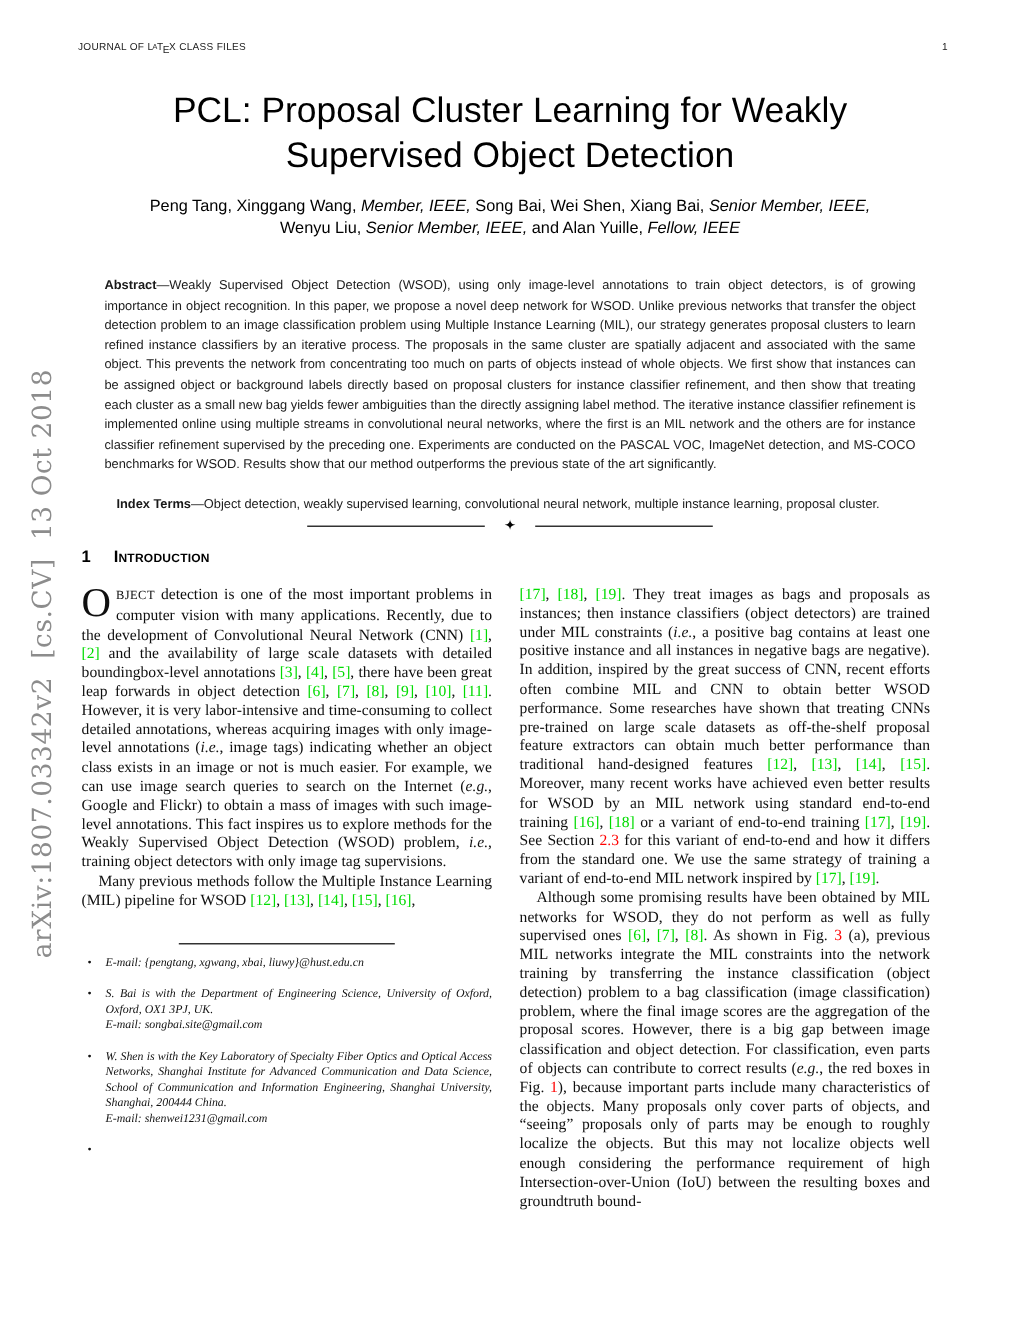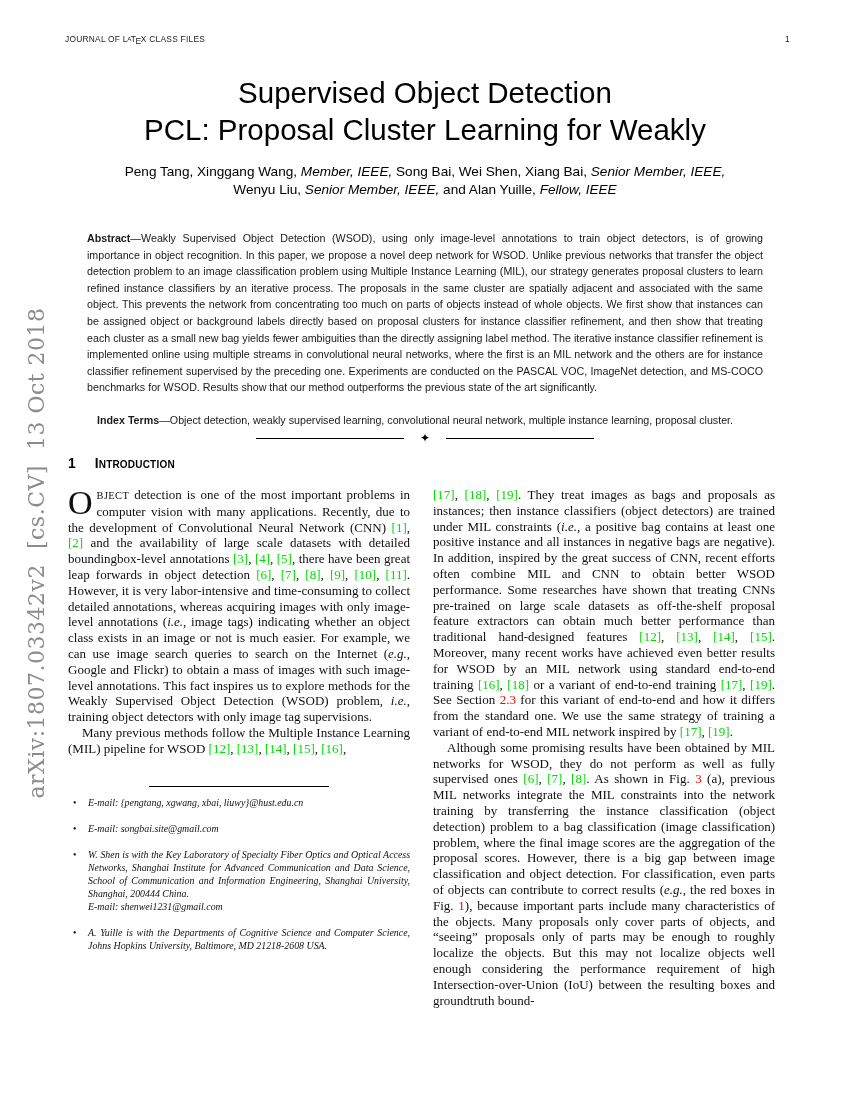--- a/index.html
+++ b/index.html
@@ -104,22 +104,22 @@
 <div class="page">
 
   <div class="arxiv-strip">arXiv:1807.03342v2  [cs.CV]  13 Oct 2018</div>
 
   <div class="running-header">
     <span><span>JOURNAL OF L</span><span class="seg-lxa">A</span><span>T</span><span class="seg-lxe">E</span><span>X CLASS FILES</span></span>
     <span>1</span>
   </div>
 
   <h1 class="title">
+    <span class="title-line">PCL: Proposal Cluster Learning for Weakly</span>
     <span class="title-line">Supervised Object Detection</span>
-    <span class="title-line">PCL: Proposal Cluster Learning for Weakly</span>
   </h1>
 
   <div class="authors">
     <div><span>Peng Tang, Xinggang Wang, </span><span class="seg-i">Member, IEEE,</span><span> Song Bai, Wei Shen, Xiang Bai, </span><span class="seg-i">Senior Member, IEEE,</span></div>
     <div><span>Wenyu Liu, </span><span class="seg-i">Senior Member, IEEE,</span><span> and Alan Yuille, </span><span class="seg-i">Fellow, IEEE</span></div>
   </div>
 
   <div class="front-matter">
     <p class="abstract"><span class="seg-b">Abstract</span><span>—Weakly Supervised Object Detection (WSOD), using only image-level annotations to train object detectors, is of growing importance in object recognition. In this paper, we propose a novel deep network for WSOD. Unlike previous networks that transfer the object detection problem to an image classification problem using Multiple Instance Learning (MIL), our strategy generates proposal clusters to learn refined instance classifiers by an iterative process. The proposals in the same cluster are spatially adjacent and associated with the same object. This prevents the network from concentrating too much on parts of objects instead of whole objects. We first show that instances can be assigned object or background labels directly based on proposal clusters for instance classifier refinement, and then show that treating each cluster as a small new bag yields fewer ambiguities than the directly assigning label method. The iterative instance classifier refinement is implemented online using multiple streams in convolutional neural networks, where the first is an MIL network and the others are for instance classifier refinement supervised by the preceding one. Experiments are conducted on the PASCAL VOC, ImageNet detection, and MS-COCO benchmarks for WSOD. Results show that our method outperforms the previous state of the art significantly.</span></p>
     <p class="index-terms"><span class="seg-b">Index Terms</span><span>—Object detection, weakly supervised learning, convolutional neural network, multiple instance learning, proposal cluster.</span></p>
@@ -148,28 +148,28 @@
   <div class="footnotes">
     <div class="fn-rule"></div>
 
     <div class="fn-item">
       <span class="fn-bullet">•</span>
       <div>E-mail: {pengtang, xgwang, xbai, liuwy}@hust.edu.cn</div>
     </div>
 
     <div class="fn-item">
       <span class="fn-bullet">•</span>
+      <div>S. Bai is with the Department of Engineering Science, University of Oxford, Oxford, OX1 3PJ, UK.</div>
       <div>E-mail: songbai.site@gmail.com</div>
     </div>
 
     <div class="fn-item">
       <span class="fn-bullet">•</span>
       <div>W. Shen is with the Key Laboratory of Specialty Fiber Optics and Optical Access Networks, Shanghai Institute for Advanced Communication and Data Science, School of Communication and Information Engineering, Shanghai University, Shanghai, 200444 China.</div>
       <div>E-mail: shenwei1231@gmail.com</div>
     </div>
 
     <div class="fn-item">
       <span class="fn-bullet">•</span>
-      <div>A. Yuille is with the Departments of Cognitive Science and Computer Science, Johns Hopkins University, Baltimore, MD 21218-2608 USA.</div>
     </div>
   </div>
 
 </div>
 
 </body></html>

